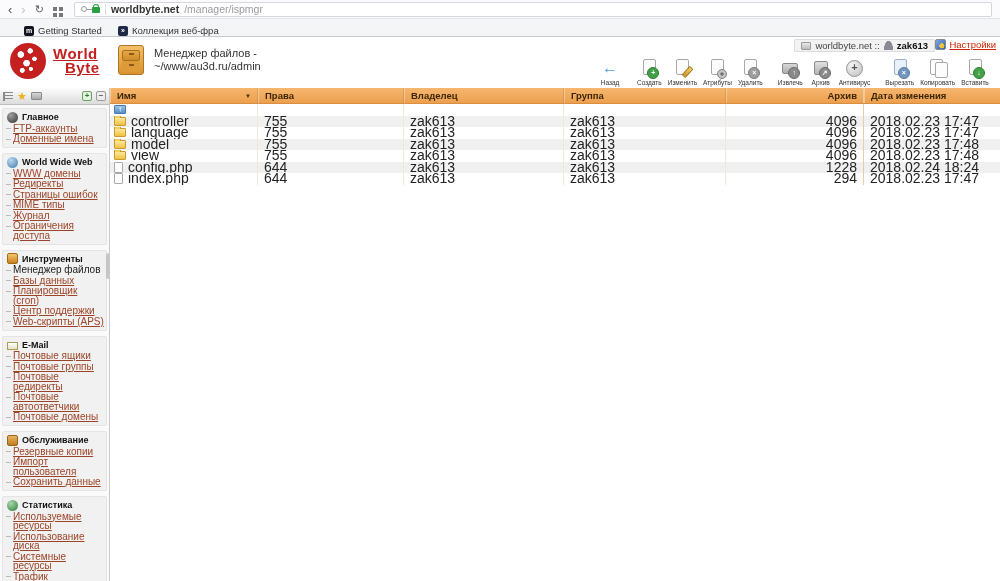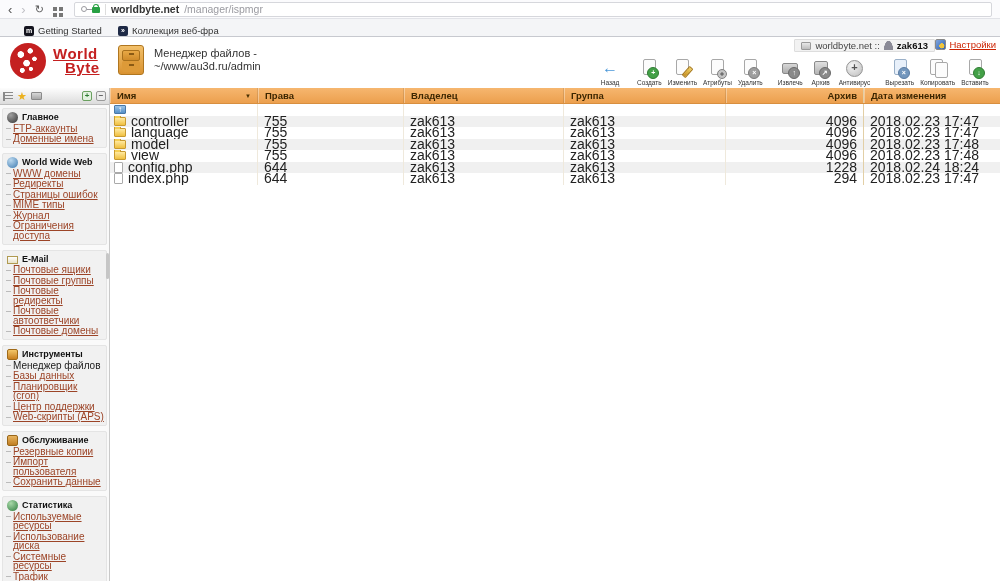--- a/index.html
+++ b/index.html
@@ -267,39 +267,39 @@
           </div>
           <a class="side-link">WWW домены</a>
           <a class="side-link">Редиректы</a>
           <a class="side-link">Страницы ошибок</a>
           <a class="side-link">MIME типы</a>
           <a class="side-link">Журнал</a>
           <a class="side-link">Ограничения доступа</a>
         </div>
         <div class="side-section">
           <div class="side-title">
+            <span class="sicon si-tools"></span>
+            <span>Инструменты</span>
+          </div>
+          <a class="side-link active">Менеджер файлов</a>
+          <a class="side-link">Базы данных</a>
+          <a class="side-link">Планировщик (cron)</a>
+          <a class="side-link">Центр поддержки</a>
+          <a class="side-link">Web-скрипты (APS)</a>
+        </div>
+        <div class="side-section">
+          <div class="side-title">
             <span class="sicon si-mail"></span>
             <span>E-Mail</span>
           </div>
           <a class="side-link">Почтовые ящики</a>
           <a class="side-link">Почтовые группы</a>
           <a class="side-link">Почтовые редиректы</a>
           <a class="side-link">Почтовые автоответчики</a>
           <a class="side-link">Почтовые домены</a>
-        </div>
-        <div class="side-section">
-          <div class="side-title">
-            <span class="sicon si-tools"></span>
-            <span>Инструменты</span>
-          </div>
-          <a class="side-link active">Менеджер файлов</a>
-          <a class="side-link">Базы данных</a>
-          <a class="side-link">Планировщик (cron)</a>
-          <a class="side-link">Центр поддержки</a>
-          <a class="side-link">Web-скрипты (APS)</a>
         </div>
         <div class="side-section">
           <div class="side-title">
             <span class="sicon si-box"></span>
             <span>Обслуживание</span>
           </div>
           <a class="side-link">Резервные копии</a>
           <a class="side-link">Импорт пользователя</a>
           <a class="side-link">Сохранить данные</a>
         </div>

